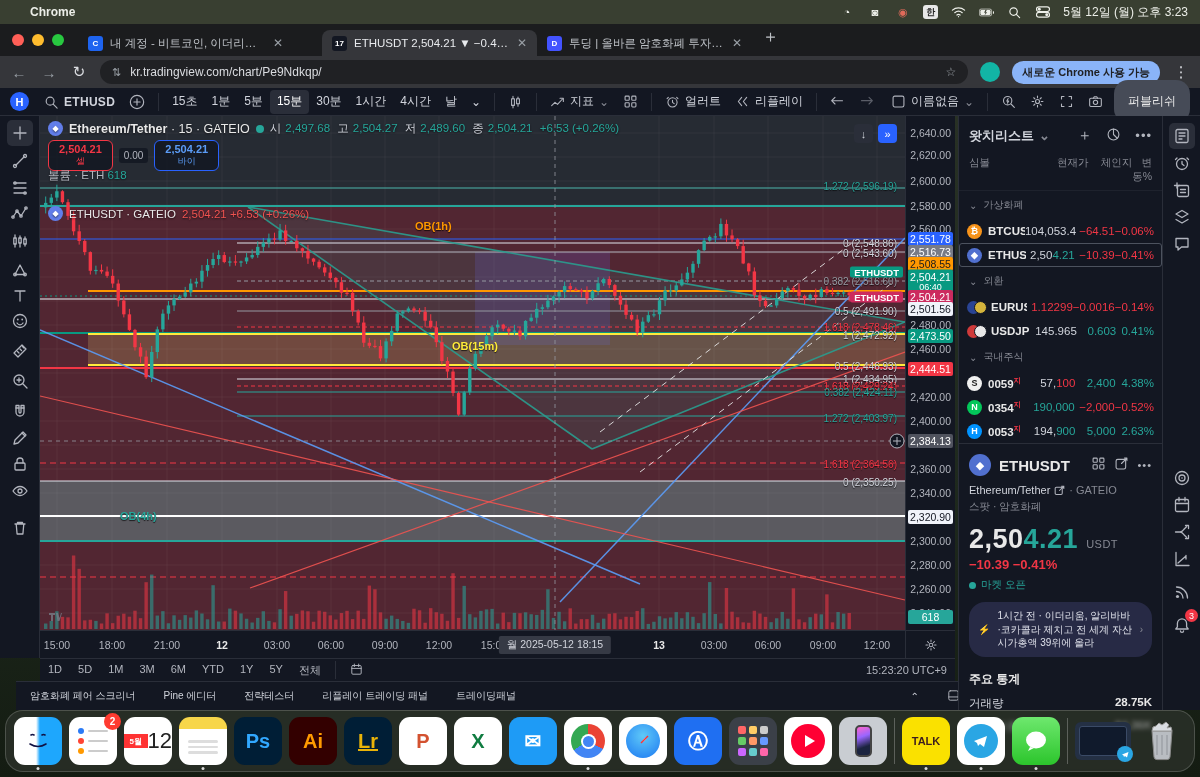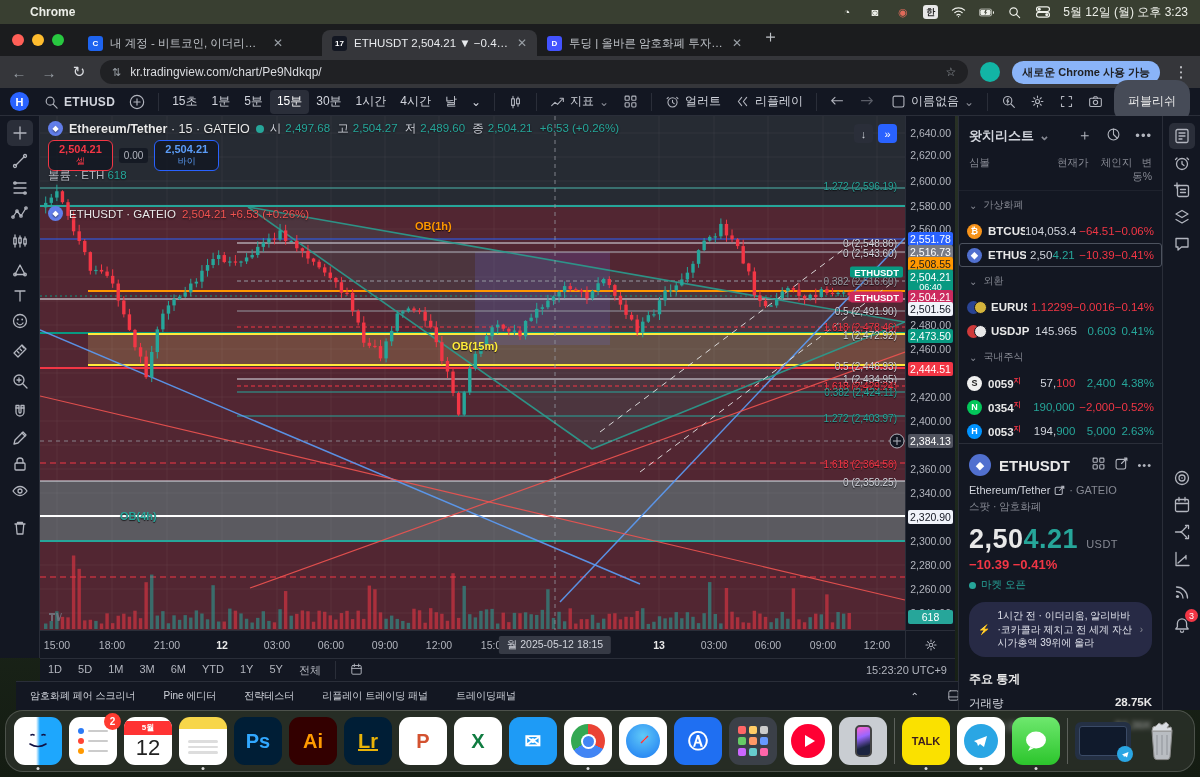--- a/index.html
+++ b/index.html
@@ -1320,21 +1320,21 @@
             <span style="width:6px;height:6px;border-radius:50%;background:#f43"></span>
             <span style="flex:1;height:2.5px;background:#ccc;border-radius:2px"></span>
           </span>
           <span style="display:flex;gap:4px;align-items:center">
             <span style="width:6px;height:6px;border-radius:50%;background:#f90"></span>
             <span style="flex:1;height:2.5px;background:#ccc;border-radius:2px"></span>
           </span>
         </div>
         <span class="dock-badge">2</span>
       </div>
-      <div class="dock-item" style="background: rgb(255, 255, 255); flex-direction: column; overflow: hidden;">
+      <div class="dock-item" style="background: rgb(255, 255, 255); flex-direction: row; overflow: hidden;">
         <div style="background:#f33;color:#fff;font-size:8px;width:100%;text-align:center;padding:1.5px 0">5월</div>
         <div style="font-size:22px;color:#222;font-weight:300;line-height:1.2">12</div>
       </div>
       <div class="dock-item" style="background: linear-gradient(rgb(247, 214, 74) 26%, rgb(255, 255, 255) 26%);">
         <div style="width:30px;margin-top:12px">
           <div style="height:2.5px;background:#ddd;margin:3px 0;border-radius:2px"></div>
           <div style="height:2.5px;background:#ddd;margin:3px 0;border-radius:2px"></div>
           <div style="height:2.5px;background:#ddd;margin:3px 0;border-radius:2px"></div>
         </div>
         <span class="dock-dot"></span>

